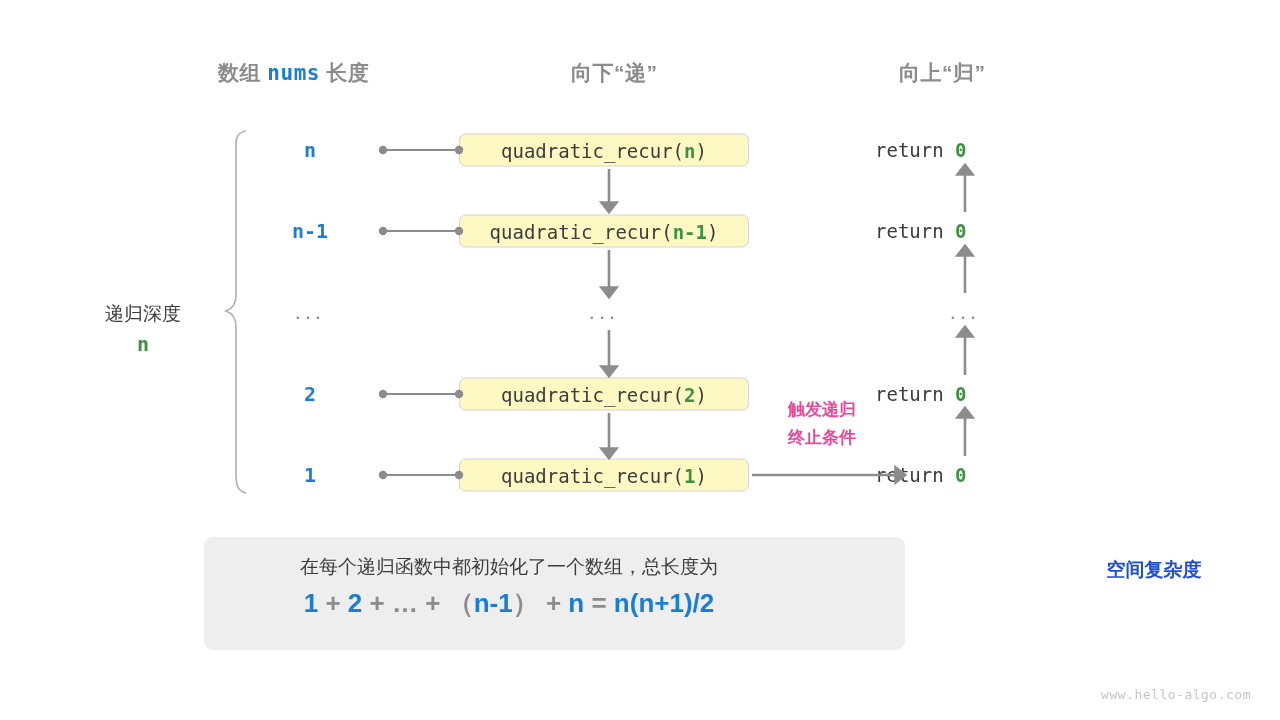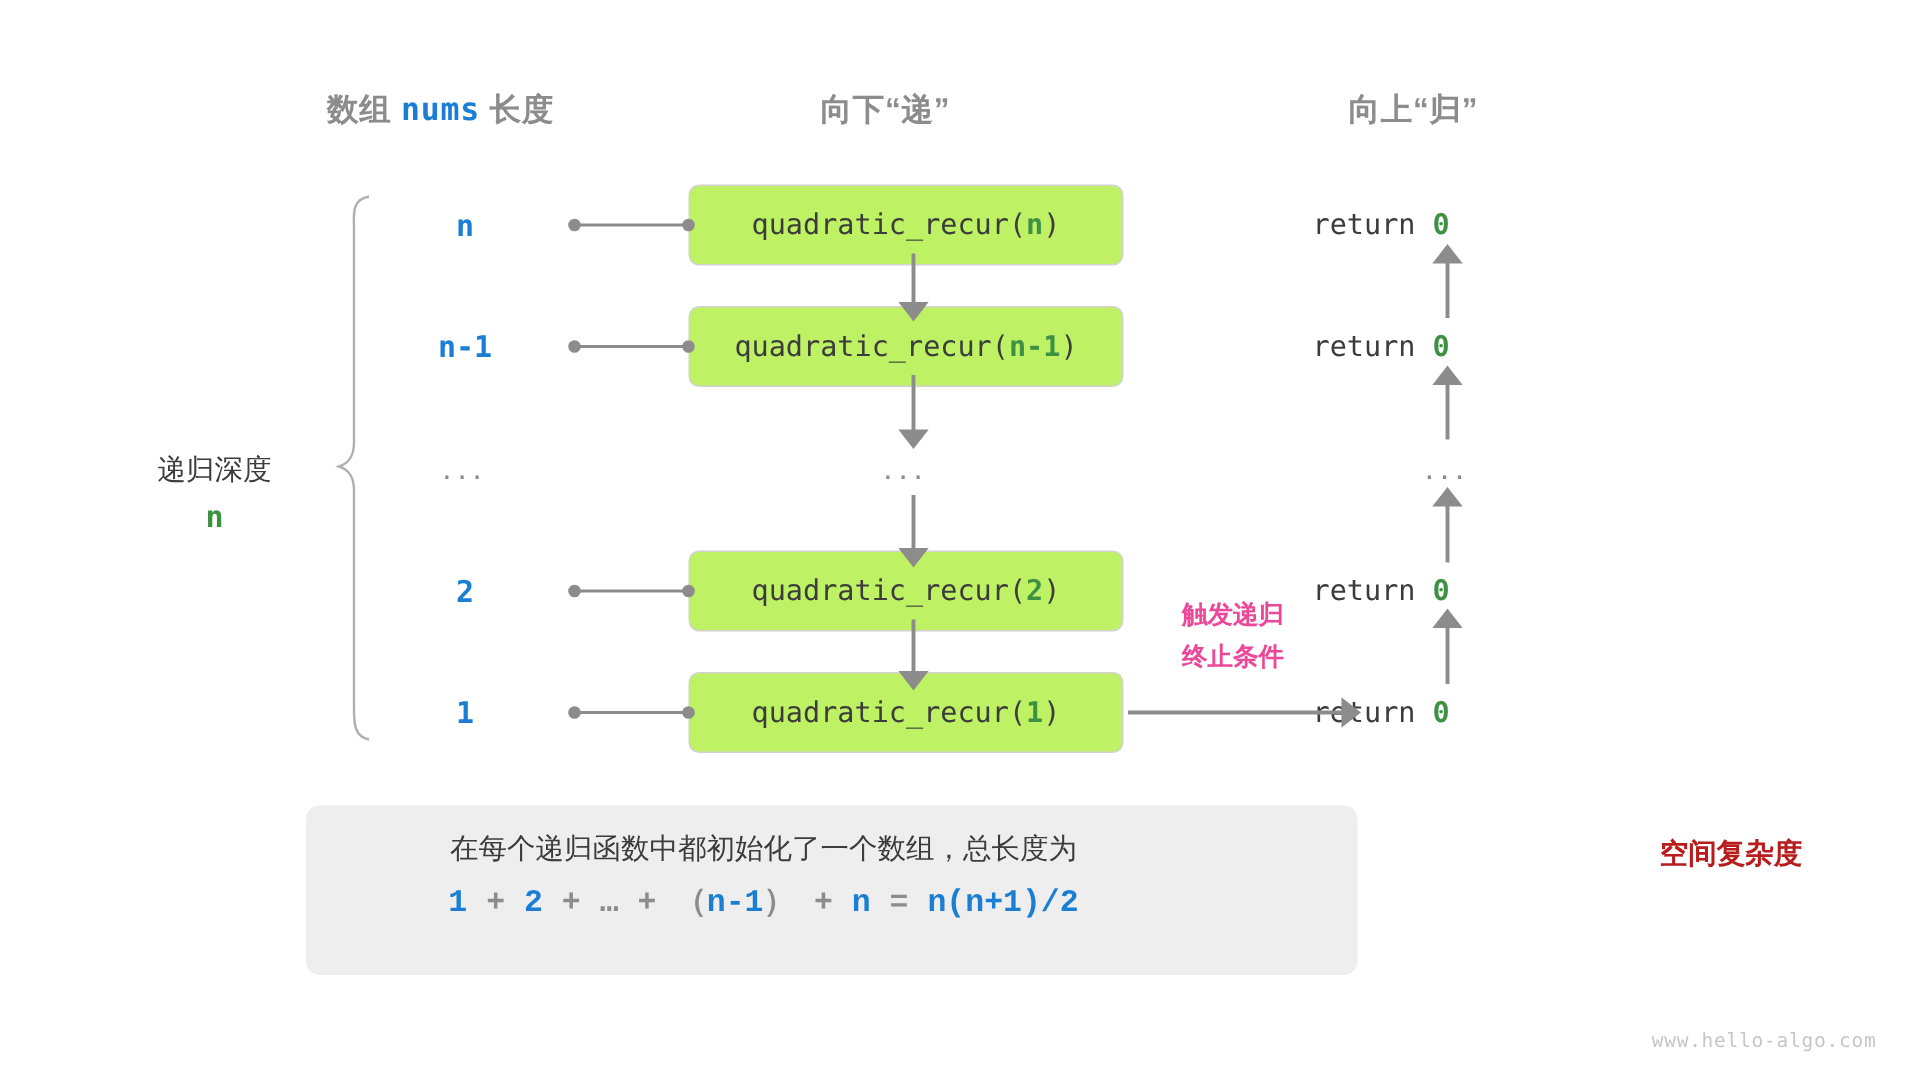--- a/index.html
+++ b/index.html
@@ -23,21 +23,21 @@
   .col-head {
     position: absolute;
     font-size: 21px;
     font-weight: bold;
     color: #8c8c8c;
     white-space: nowrap;
     letter-spacing: 0.5px;
   }
   .col-head .hl { color: #1a7fd4; font-family: "DejaVu Sans Mono", monospace; }
   #head-nums  { left: 218px; top: 59px; }
-  #head-down  { left: 547px; top: 59px; text-align: right; }
+  #head-down  { left: 571px; top: 59px; text-align: right; }
   #head-up    { left: 899px; top: 59px; }
 
   
   #depth-label {
     position: absolute;
     left: 78px;
     top: 281px;
     width: 130px;
     text-align: center;
     font-size: 19px;
@@ -73,23 +73,23 @@
     font-size: 22px;
     letter-spacing: 4px;
     transform: translateY(-50%);
   }
 
   
   .fbox {
     position: absolute;
     left: 459px;
     width: 290px;
-    height: 54px;
+    height: 33px;
     box-sizing: border-box;
-    background: #bef264;
+    background: #fef9c3;
     border: 1.2px solid #d2d2d2;
     border-radius: 7px;
     display: flex;
     align-items: center;
     justify-content: center;
     font-family: "DejaVu Sans Mono", monospace;
     font-size: 19px;
     color: #3c3c3c;
     transform: translateY(-50%);
     white-space: nowrap;
@@ -160,39 +160,39 @@
     width: 570px;
     text-align: center;
   }
   #summary-line1 {
     font-size: 19px;
     color: #3c3c3c;
     line-height: 34px;
     white-space: nowrap;
   }
   #summary-line2 {
-    font-size: 21px;
+    font-size: 26px;
     font-weight: bold;
     color: #8c8c8c;
     line-height: 38px;
     white-space: nowrap;
-    font-family: Liberation Mono, monospace;
+    font-family: Liberation Sans, sans-serif;
   }
   #summary-line2 .b { color: #1a7fd4; }
   #conclusion {
     position: absolute;
     left: 840px;
     top: 16px;
     width: 220px;
     text-align: center;
   }
   #conc-title {
     font-size: 19px;
     font-weight: bold;
-    color: #b91c1c;
+    color: #1d4ed8;
     line-height: 34px;
     white-space: nowrap;
   }
   #conc-value {
     font-size: 21px;
     font-weight: bold;
     color: #ec4518;
     line-height: 38px;
     white-space: nowrap;
   }

